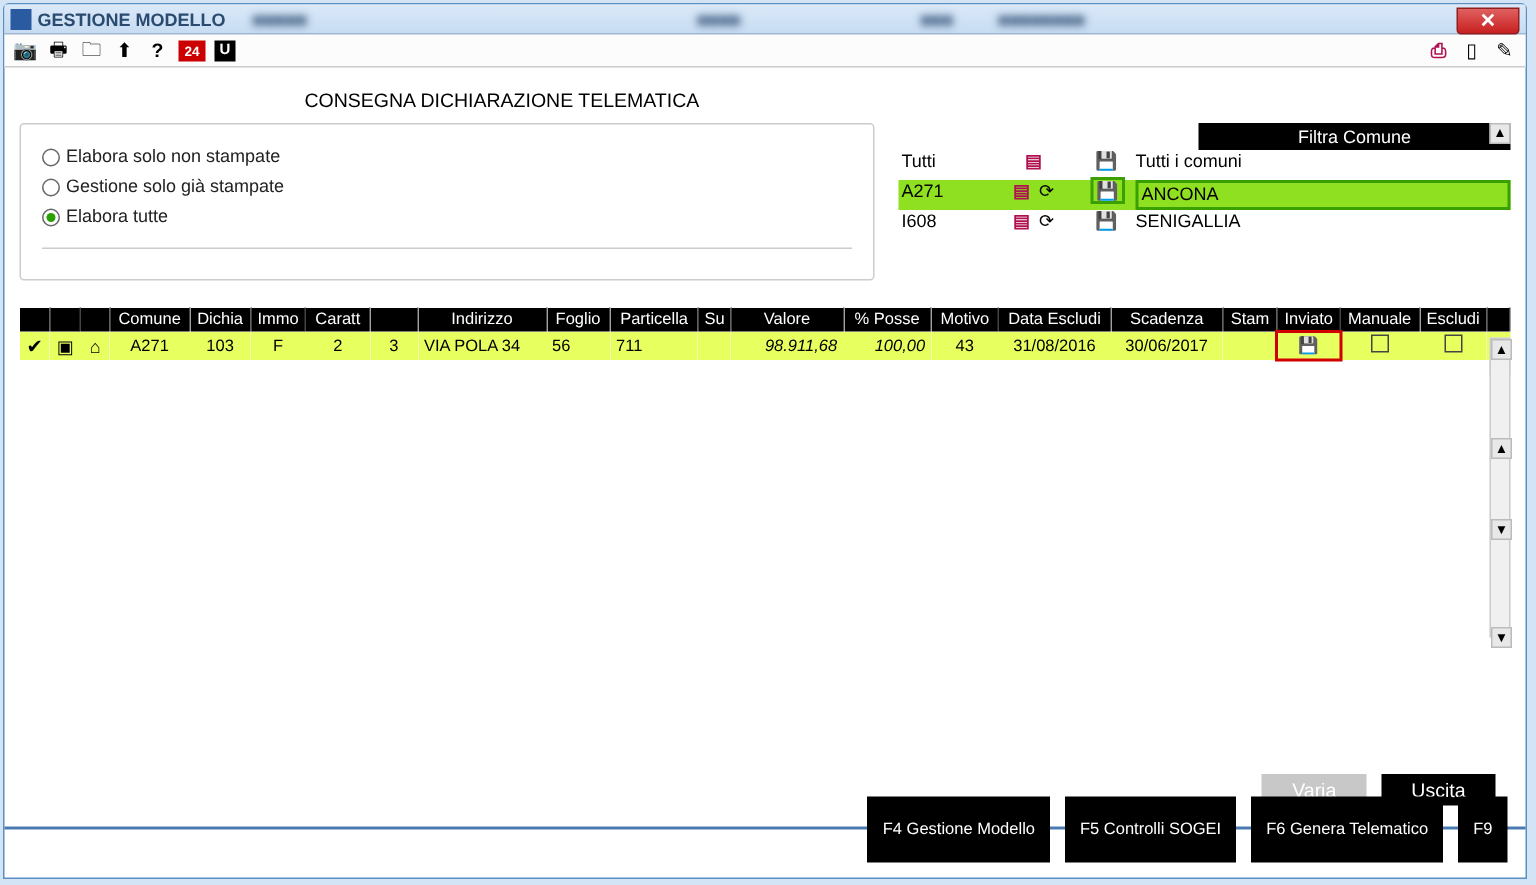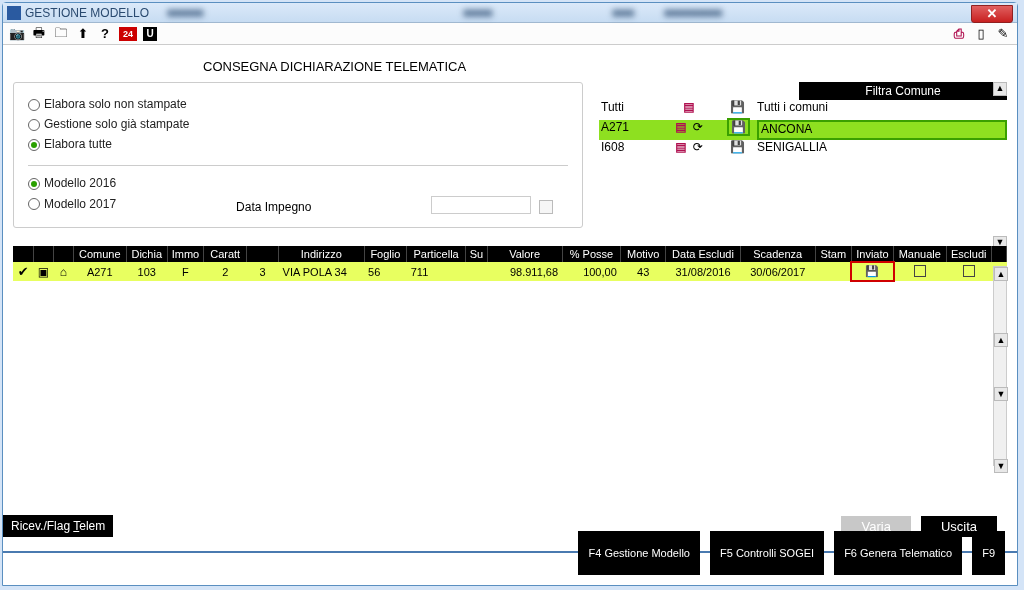--- a/index.html
+++ b/index.html
@@ -32,21 +32,21 @@
   }
   .titlebar .icon-app {
     width: 14px; height: 14px;
     background: #2a5aa0;
     display: inline-block;
     margin-right: 4px;
   }
   .titlebar .title {
     color: #2a4a70;
     font-size: 12px;
-    font-weight: normal;
+    font-weight: bold;
   }
   .titlebar .blur {
     filter: blur(3px);
     color: #2a4a70;
     margin-left: 18px;
   }
   .titlebar .close-btn {
     position: absolute;
     right: 4px; top: 2px;
     width: 42px; height: 18px;
@@ -211,21 +211,21 @@
     white-space: nowrap;
     overflow: hidden;
   }
   .grid td {
     padding: 2px 4px;
     white-space: nowrap;
     overflow: hidden;
   }
   .grid tr.data-row { background: #e8ff60; }
   .grid .center { text-align: center; }
-  .grid .right { text-align: right; }
+  .grid .right { text-align: right; font-style: italic; }
   .grid .inviato-cell {
     outline: 2px solid #d00000;
     outline-offset: -1px;
   }
   .chk { display:inline-block; width:12px; height:12px; border:1px solid #444; }
   .grid-area {
     position: relative;
   }
   .grid-scroll {
     position: absolute;
@@ -315,31 +315,20 @@
     <div class="section-title">CONSEGNA DICHIARAZIONE TELEMATICA</div>
 
     <div class="upper">
       <div class="panel-left">
         <div class="radio-group">
           <label><span class="rcircle"></span><span>Elabora solo non stampate</span></label>
           <label><span class="rcircle"></span><span>Gestione solo già stampate</span></label>
           <label><span class="rcircle sel"></span><span>Elabora tutte</span></label>
         </div>
         <div class="hr"></div>
-        <div class="radio-group">
-          <label><span class="rcircle sel"></span><span>Modello 2016</span></label>
-          <div class="date-row">
-            <label><span class="rcircle"></span><span>Modello 2017</span></label>
-            <span>Data Impegno</span>
-            <span>
-              <span class="date-input"></span>
-              <span class="cal-icon"></span>
-            </span>
-          </div>
-        </div>
       </div>
 
       <div class="panel-right">
         <div class="scroll-arrows-top">▲</div>
         <div class="filtra-header">Filtra Comune</div>
         <div class="comune-list">
           <div class="comune-row">
             <span class="code">Tutti</span>
             <span class="icons">
                 <span class="pdf-icon">▤</span>
@@ -429,23 +418,20 @@
         <button>▲</button>
         <div style="height:52px"></div>
         <button>▲</button>
         <div style="height:40px"></div>
         <button>▼</button>
         <div style="height:58px"></div>
         <button>▼</button>
       </div>
     </div>
 
-    <div class="footer-left">
-      <span>Ricev./Flag </span><u>T</u><span>elem</span>
-    </div>
 
     <div class="footer-right">
       <button class="btn btn-varia"><span>Varia</span></button>
       <button class="btn btn-uscita"><u>U</u><span>scita</span></button>
     </div>
 
     <div class="bottom-divider"></div>
 
     <div class="fkeys">
       <span class="fkey">F4 Gestione Modello</span>

